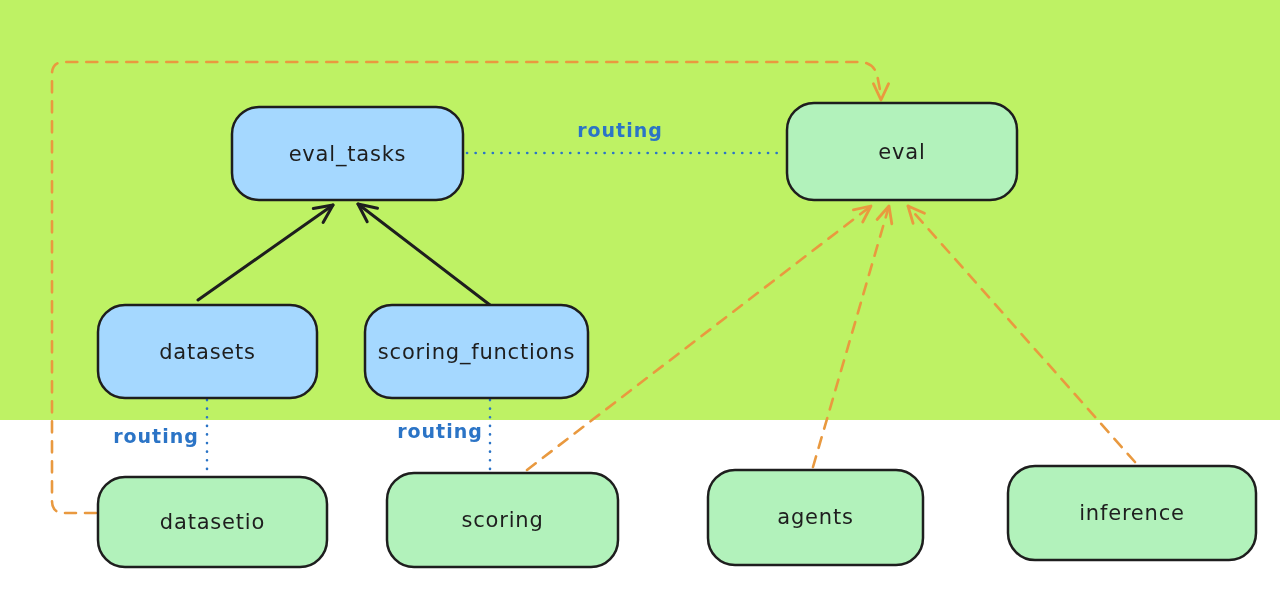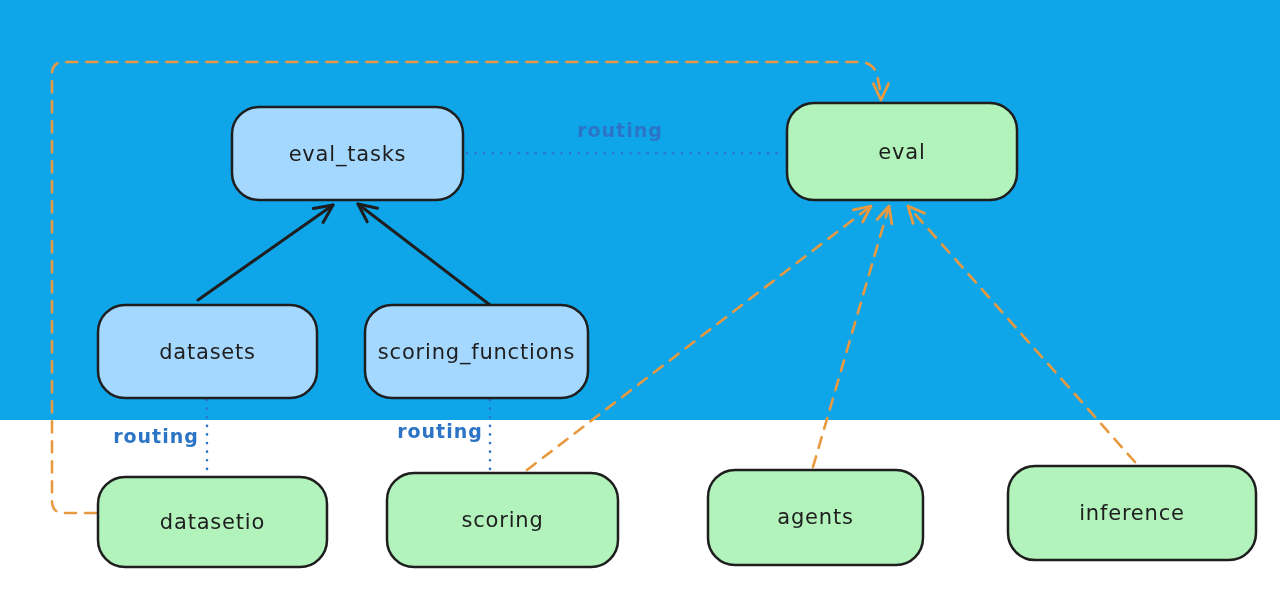--- a/index.html
+++ b/index.html
@@ -8,21 +8,21 @@
     background: #ffffff;
     width: 1280px;
     height: 596px;
     overflow: hidden;
     font-family: "DejaVu Sans", sans-serif;
   }
   .canvas-wrap {
     position: relative;
     width: 1280px;
     height: 420px;
-    background: #0ea5e9;
+    background: #bef264;
   }
   svg { display: block; }
 
   .node-rect {
     stroke: #1e1e1e;
     stroke-width: 2.5;
   }
   .node-rect.blue  { fill: #a5d8ff; }
   .node-rect.green { fill: #b2f2bb; }
 

